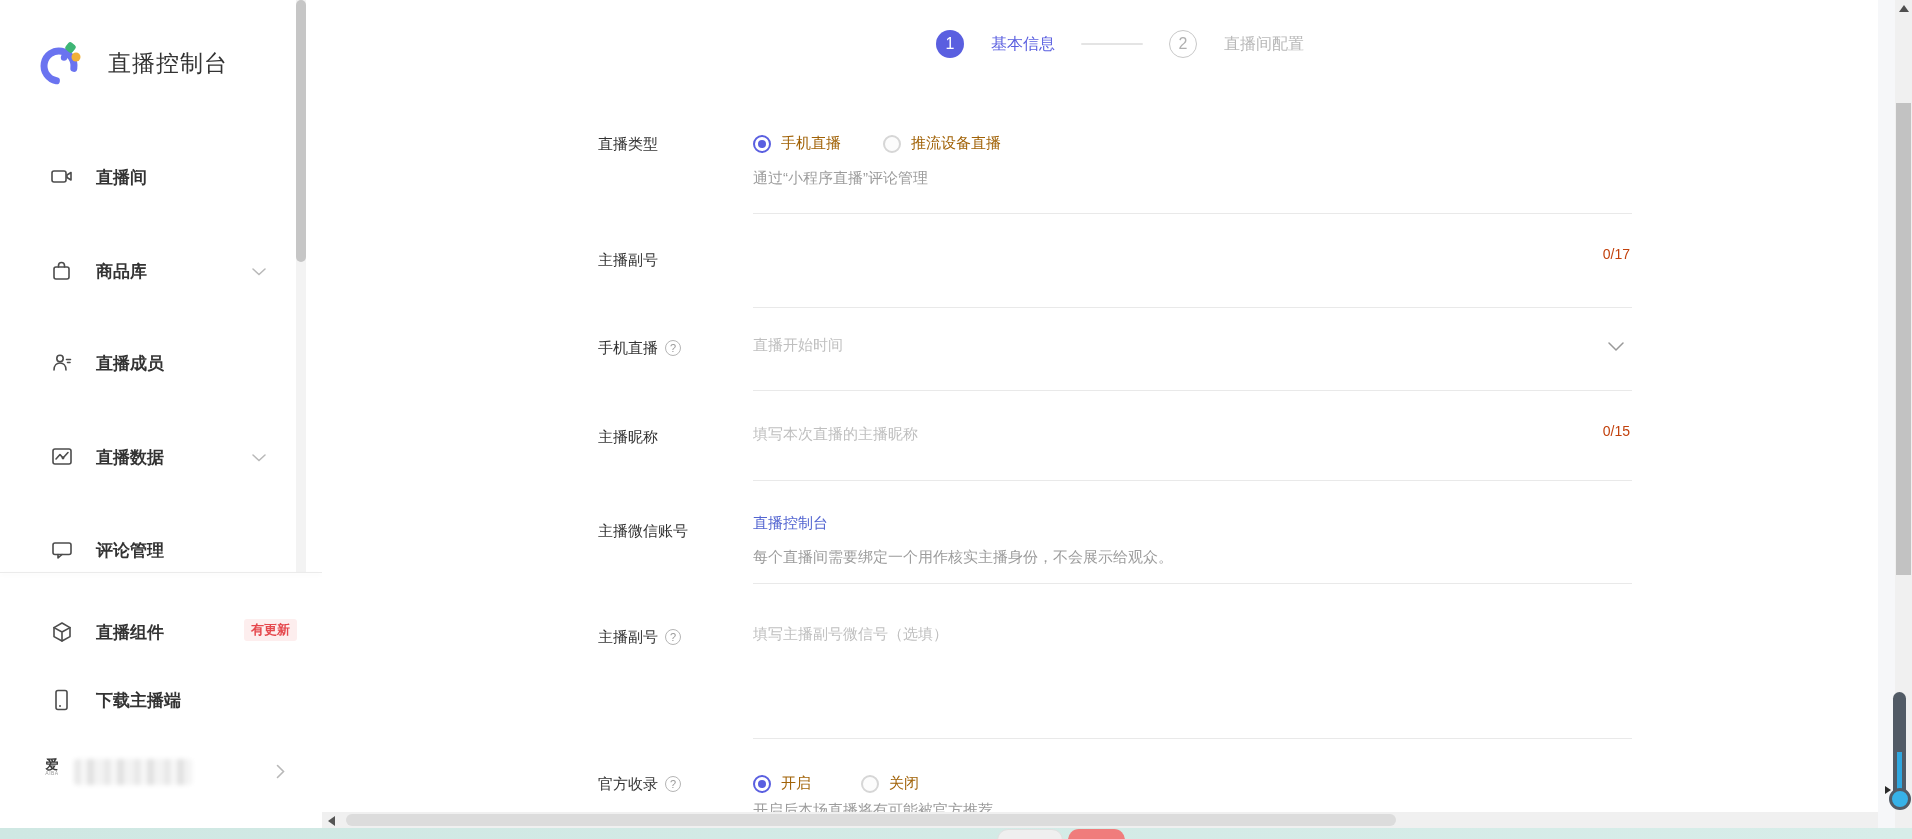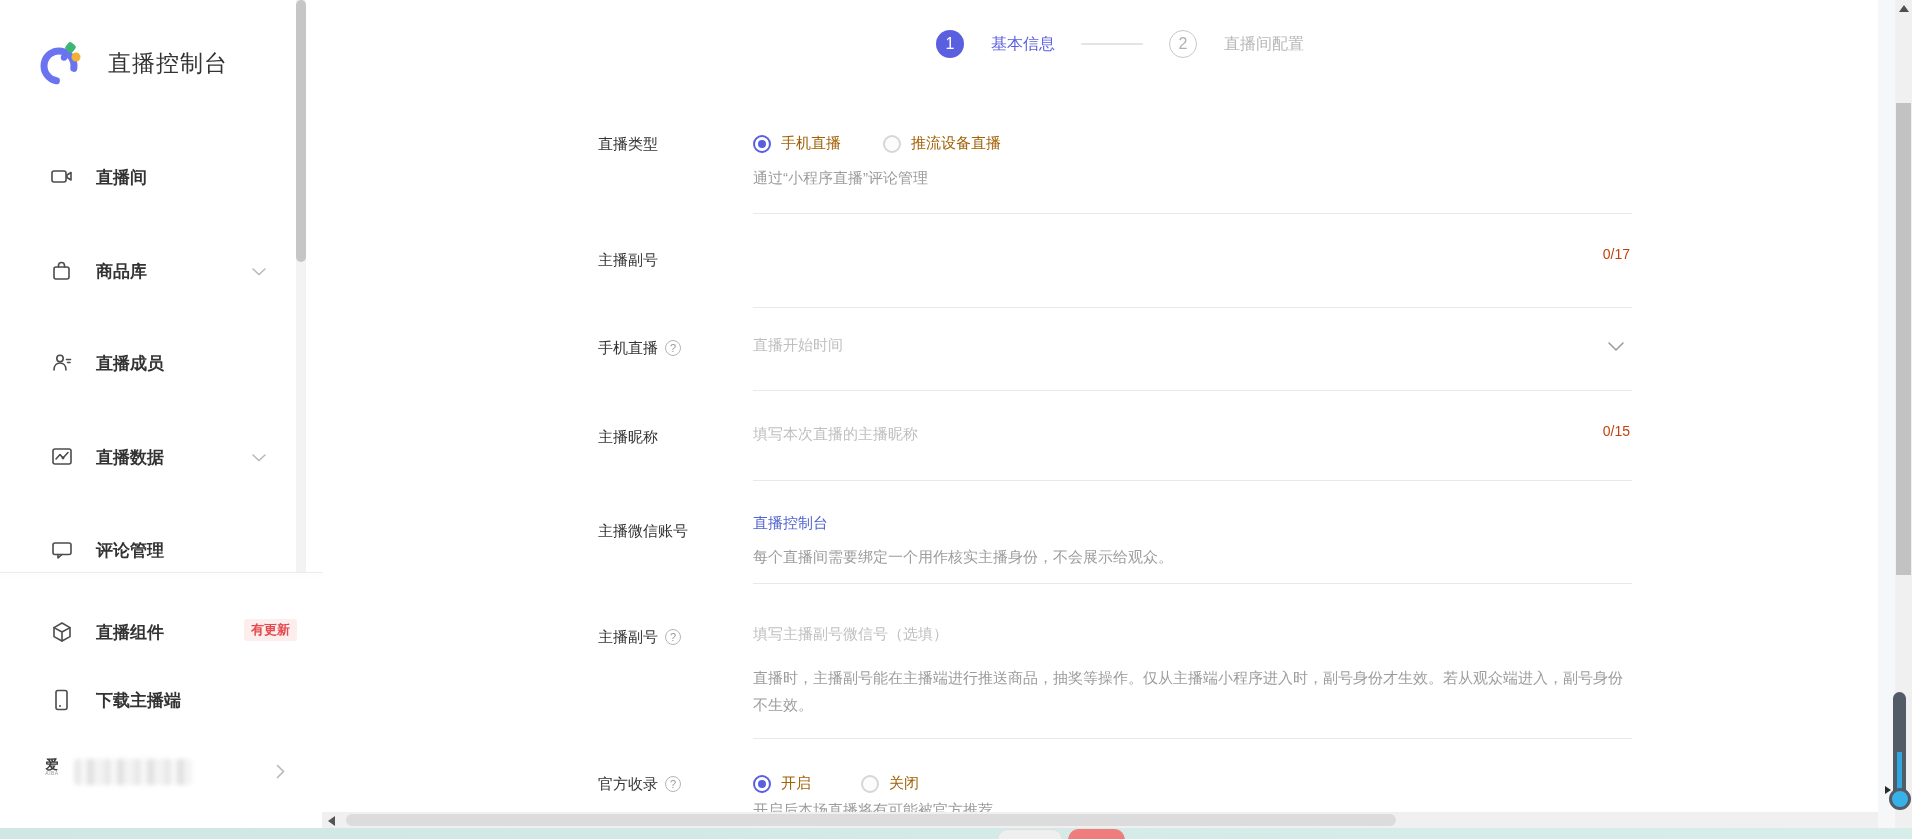--- a/index.html
+++ b/index.html
@@ -235,21 +235,20 @@
   <div class="f-label" style="top:521px">主播微信账号</div>
   <div class="f-link" style="top:514px">直播控制台</div>
   <div class="f-hint" style="top:547px">每个直播间需要绑定一个用作核实主播身份，不会展示给观众。</div>
   <div class="uline" style="top:583px"></div>
 
   <div class="f-label" style="top:627px">
     <span>主播副号</span>
     <span class="help-icon">?</span>
   </div>
   <input class="f-input" style="top: 625px; width: 820px;" placeholder="填写主播副号微信号（选填）">
-  <div class="hint-wrap" style="top:664px">直播时，主播副号能在主播端进行推送商品，抽奖等操作。仅从主播端小程序进入时，副号身份才生效。若从观众端进入，副号身份不生效。</div>
   <div class="uline" style="top:738px"></div>
 
   <div class="f-label" style="top:774px">
     <span>官方收录</span>
     <span class="help-icon">?</span>
   </div>
   <div class="radio-group" style="top:774px">
     <span class="radio on"></span>
     <span class="radio-label">开启</span>
     <span class="radio off" style="margin-left:50px"></span>

